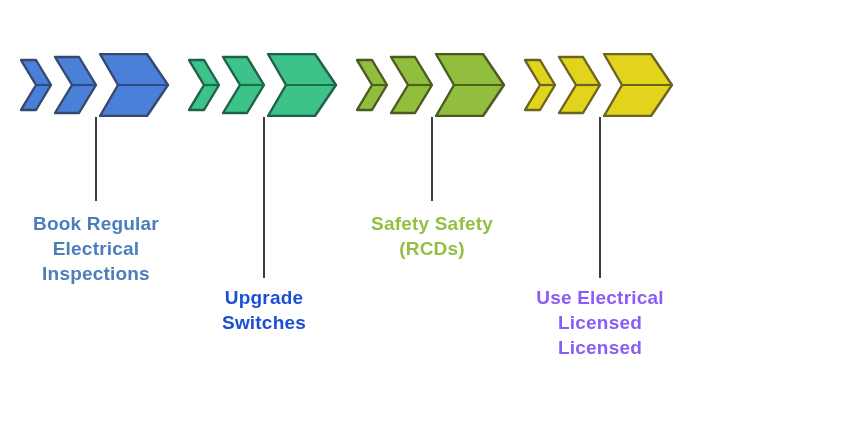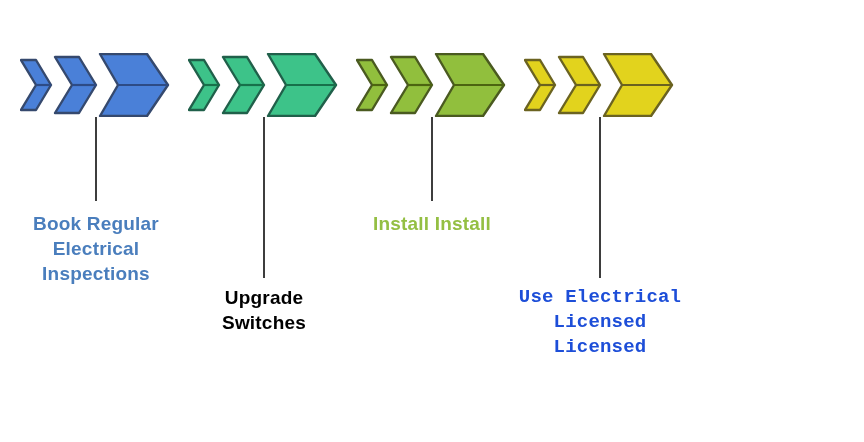--- a/index.html
+++ b/index.html
@@ -73,48 +73,49 @@
     <div class="step" style="left: 188px;">
     <svg class="chevrons" viewBox="0 0 150 64" aria-hidden="true">
       <polygon class="fill-shape" points="1,7 16,7 31,32 16,57 1,57 16,32" stroke-width="2.4" stroke-linejoin="round" fill="#3dc389" stroke="#20604a"></polygon>
       <line class="mid-line" x1="16" y1="32" x2="31" y2="32" stroke-width="2.2" stroke="#17704a"></line>
       <polygon class="fill-shape" points="35,4 59,4 76,32 59,60 35,60 52,32" stroke-width="2.4" stroke-linejoin="round" fill="#3dc389" stroke="#20604a"></polygon>
       <line class="mid-line" x1="52" y1="32" x2="76" y2="32" stroke-width="2.2" stroke="#17704a"></line>
       <polygon class="fill-shape" points="80,1 127,1 148,32 127,63 80,63 98,32" stroke-width="2.4" stroke-linejoin="round" fill="#3dc389" stroke="#20604a"></polygon>
       <line class="mid-line" x1="98" y1="32" x2="148" y2="32" stroke-width="2.2" stroke="#17704a"></line>
     </svg>
     <div class="connector low" style="background: rgb(61, 61, 61);"></div>
-    <div class="label low" style="color: #000000;">
+    <div class="label low" style="color: #1d4ed8;">
         <div>Upgrade</div>
         <div>Switches</div>
       </div>
   </div>
     <div class="step" style="left: 356px;">
     <svg class="chevrons" viewBox="0 0 150 64" aria-hidden="true">
       <polygon class="fill-shape" points="1,7 16,7 31,32 16,57 1,57 16,32" stroke-width="2.4" stroke-linejoin="round" fill="#91bf3d" stroke="#4a5a20"></polygon>
       <line class="mid-line" x1="16" y1="32" x2="31" y2="32" stroke-width="2.2" stroke="#4c6410"></line>
       <polygon class="fill-shape" points="35,4 59,4 76,32 59,60 35,60 52,32" stroke-width="2.4" stroke-linejoin="round" fill="#91bf3d" stroke="#4a5a20"></polygon>
       <line class="mid-line" x1="52" y1="32" x2="76" y2="32" stroke-width="2.2" stroke="#4c6410"></line>
       <polygon class="fill-shape" points="80,1 127,1 148,32 127,63 80,63 98,32" stroke-width="2.4" stroke-linejoin="round" fill="#91bf3d" stroke="#4a5a20"></polygon>
       <line class="mid-line" x1="98" y1="32" x2="148" y2="32" stroke-width="2.2" stroke="#4c6410"></line>
     </svg>
     <div class="connector high" style="background: rgb(61, 61, 61);"></div>
     <div class="label high" style="color: rgb(148, 191, 67);">
-        <div>Install Install</div>
+        <div>Safety Safety</div>
+        <div>(RCDs)</div>
       </div>
   </div>
     <div class="step" style="left: 524px;">
     <svg class="chevrons" viewBox="0 0 150 64" aria-hidden="true">
       <polygon class="fill-shape" points="1,7 16,7 31,32 16,57 1,57 16,32" stroke-width="2.4" stroke-linejoin="round" fill="#e2d31d" stroke="#6b6321"></polygon>
       <line class="mid-line" x1="16" y1="32" x2="31" y2="32" stroke-width="2.2" stroke="#6a621f"></line>
       <polygon class="fill-shape" points="35,4 59,4 76,32 59,60 35,60 52,32" stroke-width="2.4" stroke-linejoin="round" fill="#e2d31d" stroke="#6b6321"></polygon>
       <line class="mid-line" x1="52" y1="32" x2="76" y2="32" stroke-width="2.2" stroke="#6a621f"></line>
       <polygon class="fill-shape" points="80,1 127,1 148,32 127,63 80,63 98,32" stroke-width="2.4" stroke-linejoin="round" fill="#e2d31d" stroke="#6b6321"></polygon>
       <line class="mid-line" x1="98" y1="32" x2="148" y2="32" stroke-width="2.2" stroke="#6a621f"></line>
     </svg>
     <div class="connector low" style="background: rgb(61, 61, 61);"></div>
-    <div class="label low" style="color: #1d4ed8; font-family: Liberation Mono, monospace;">
+    <div class="label low" style="color: #8b5cf6;">
         <div>Use Electrical</div>
         <div>Licensed</div>
         <div>Licensed</div>
       </div>
   </div>
   </div>
 
 </body></html>

